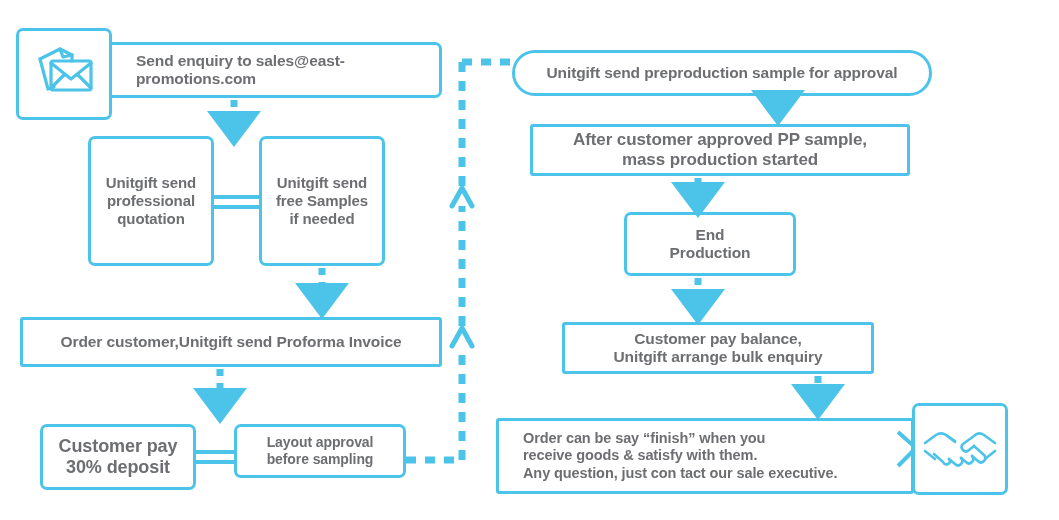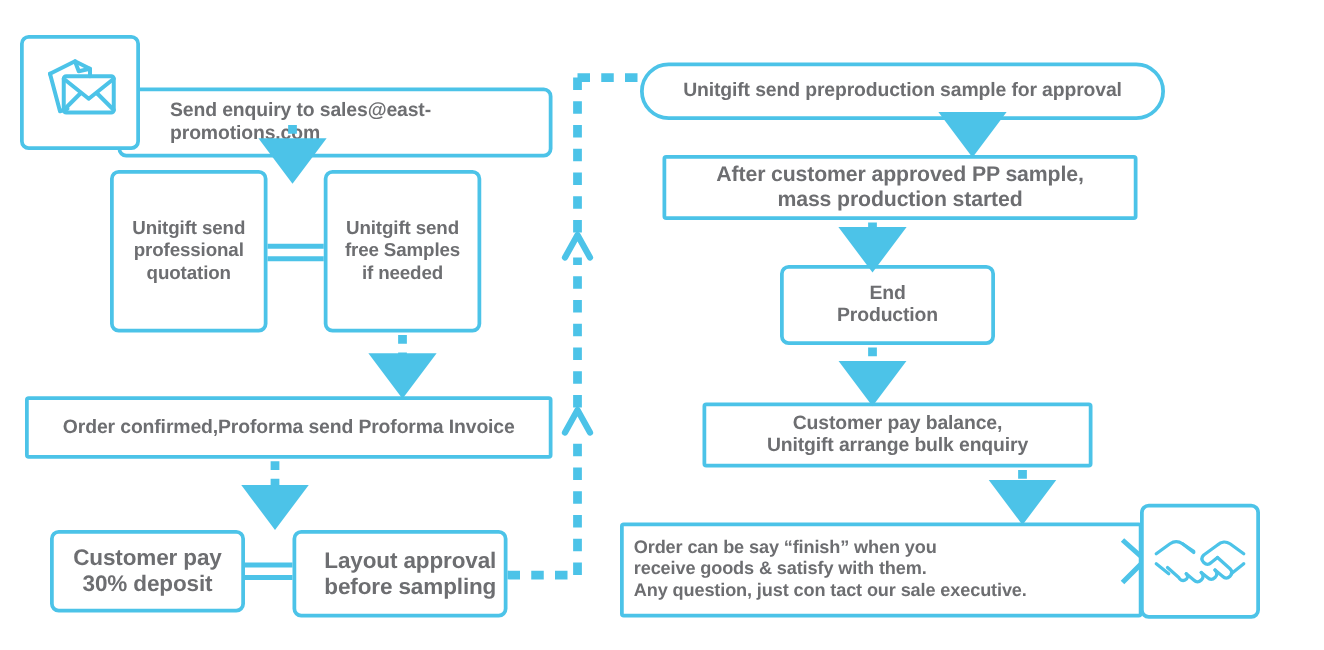--- a/index.html
+++ b/index.html
@@ -42,33 +42,33 @@
   }
   .node-plain{
     border-radius:3px;
   }
   svg.overlay{
     position:absolute;left:0;top:0;width:1059px;height:520px;
     pointer-events:none;
     z-index:2;
   }
   .n-enquiry{left:94px;top:42px;width:348px;height:56px;font-size:15.5px;
-    justify-content:center;padding-left:39px;font-weight:bold;margin-top:28px;}
+    justify-content:center;padding-left:39px;font-weight:bold;}
   .n-enquiry .txt{text-align:left;}
   .n-quote{left:88px;top:136px;width:126px;height:130px;font-size:15px;}
   .n-samples{left:259px;top:136px;width:126px;height:130px;font-size:15px;}
   .n-order{left:20px;top:317px;width:422px;height:50px;font-size:15.5px;}
   .n-deposit{left:40px;top:424px;width:156px;height:66px;font-size:18px;}
-  .n-layout{left:234px;top:424px;width:172px;height:70px;font-size:18px;text-align:right;}
+  .n-layout{left:234px;top:424px;width:172px;height:54px;font-size:14px;}
   .n-prepro{left:512px;top:50px;width:420px;height:46px;font-size:15.5px;border-radius:23px;}
   .n-pp{left:530px;top:124px;width:380px;height:52px;font-size:17px;}
   .n-endprod{left:624px;top:212px;width:172px;height:64px;font-size:15.5px;}
   .n-balance{left:562px;top:322px;width:312px;height:52px;font-size:15.5px;}
   .n-finish{left:496px;top:418px;width:418px;height:76px;font-size:14.5px;
-    justify-content:flex-start;padding-left:8px;}
+    justify-content:flex-start;padding-left:24px;}
   .n-finish .txt{text-align:left;}
   .ib-mail{left:16px;top:28px;width:96px;height:92px;}
   .ib-hands{left:912px;top:403px;width:96px;height:92px;}
 </style>
 </head>
 <body>
 
 <div id="canvas">
 
   <svg class="overlay" viewBox="0 0 1059 520" xmlns="http://www.w3.org/2000/svg">
@@ -178,21 +178,21 @@
 quotation</span>
   </div>
 
   <div class="node n-samples">
     <span class="txt">Unitgift send
 free Samples
 if needed</span>
   </div>
 
   <div class="node n-order node-plain">
-    <span class="txt">Order confirmed,Proforma send Proforma Invoice</span>
+    <span class="txt">Order customer,Unitgift send Proforma Invoice</span>
   </div>
 
   <div class="node n-deposit">
     <span class="txt">Customer pay
 30% deposit</span>
   </div>
 
   <div class="node n-layout">
     <span class="txt">Layout approval
 before sampling</span>

